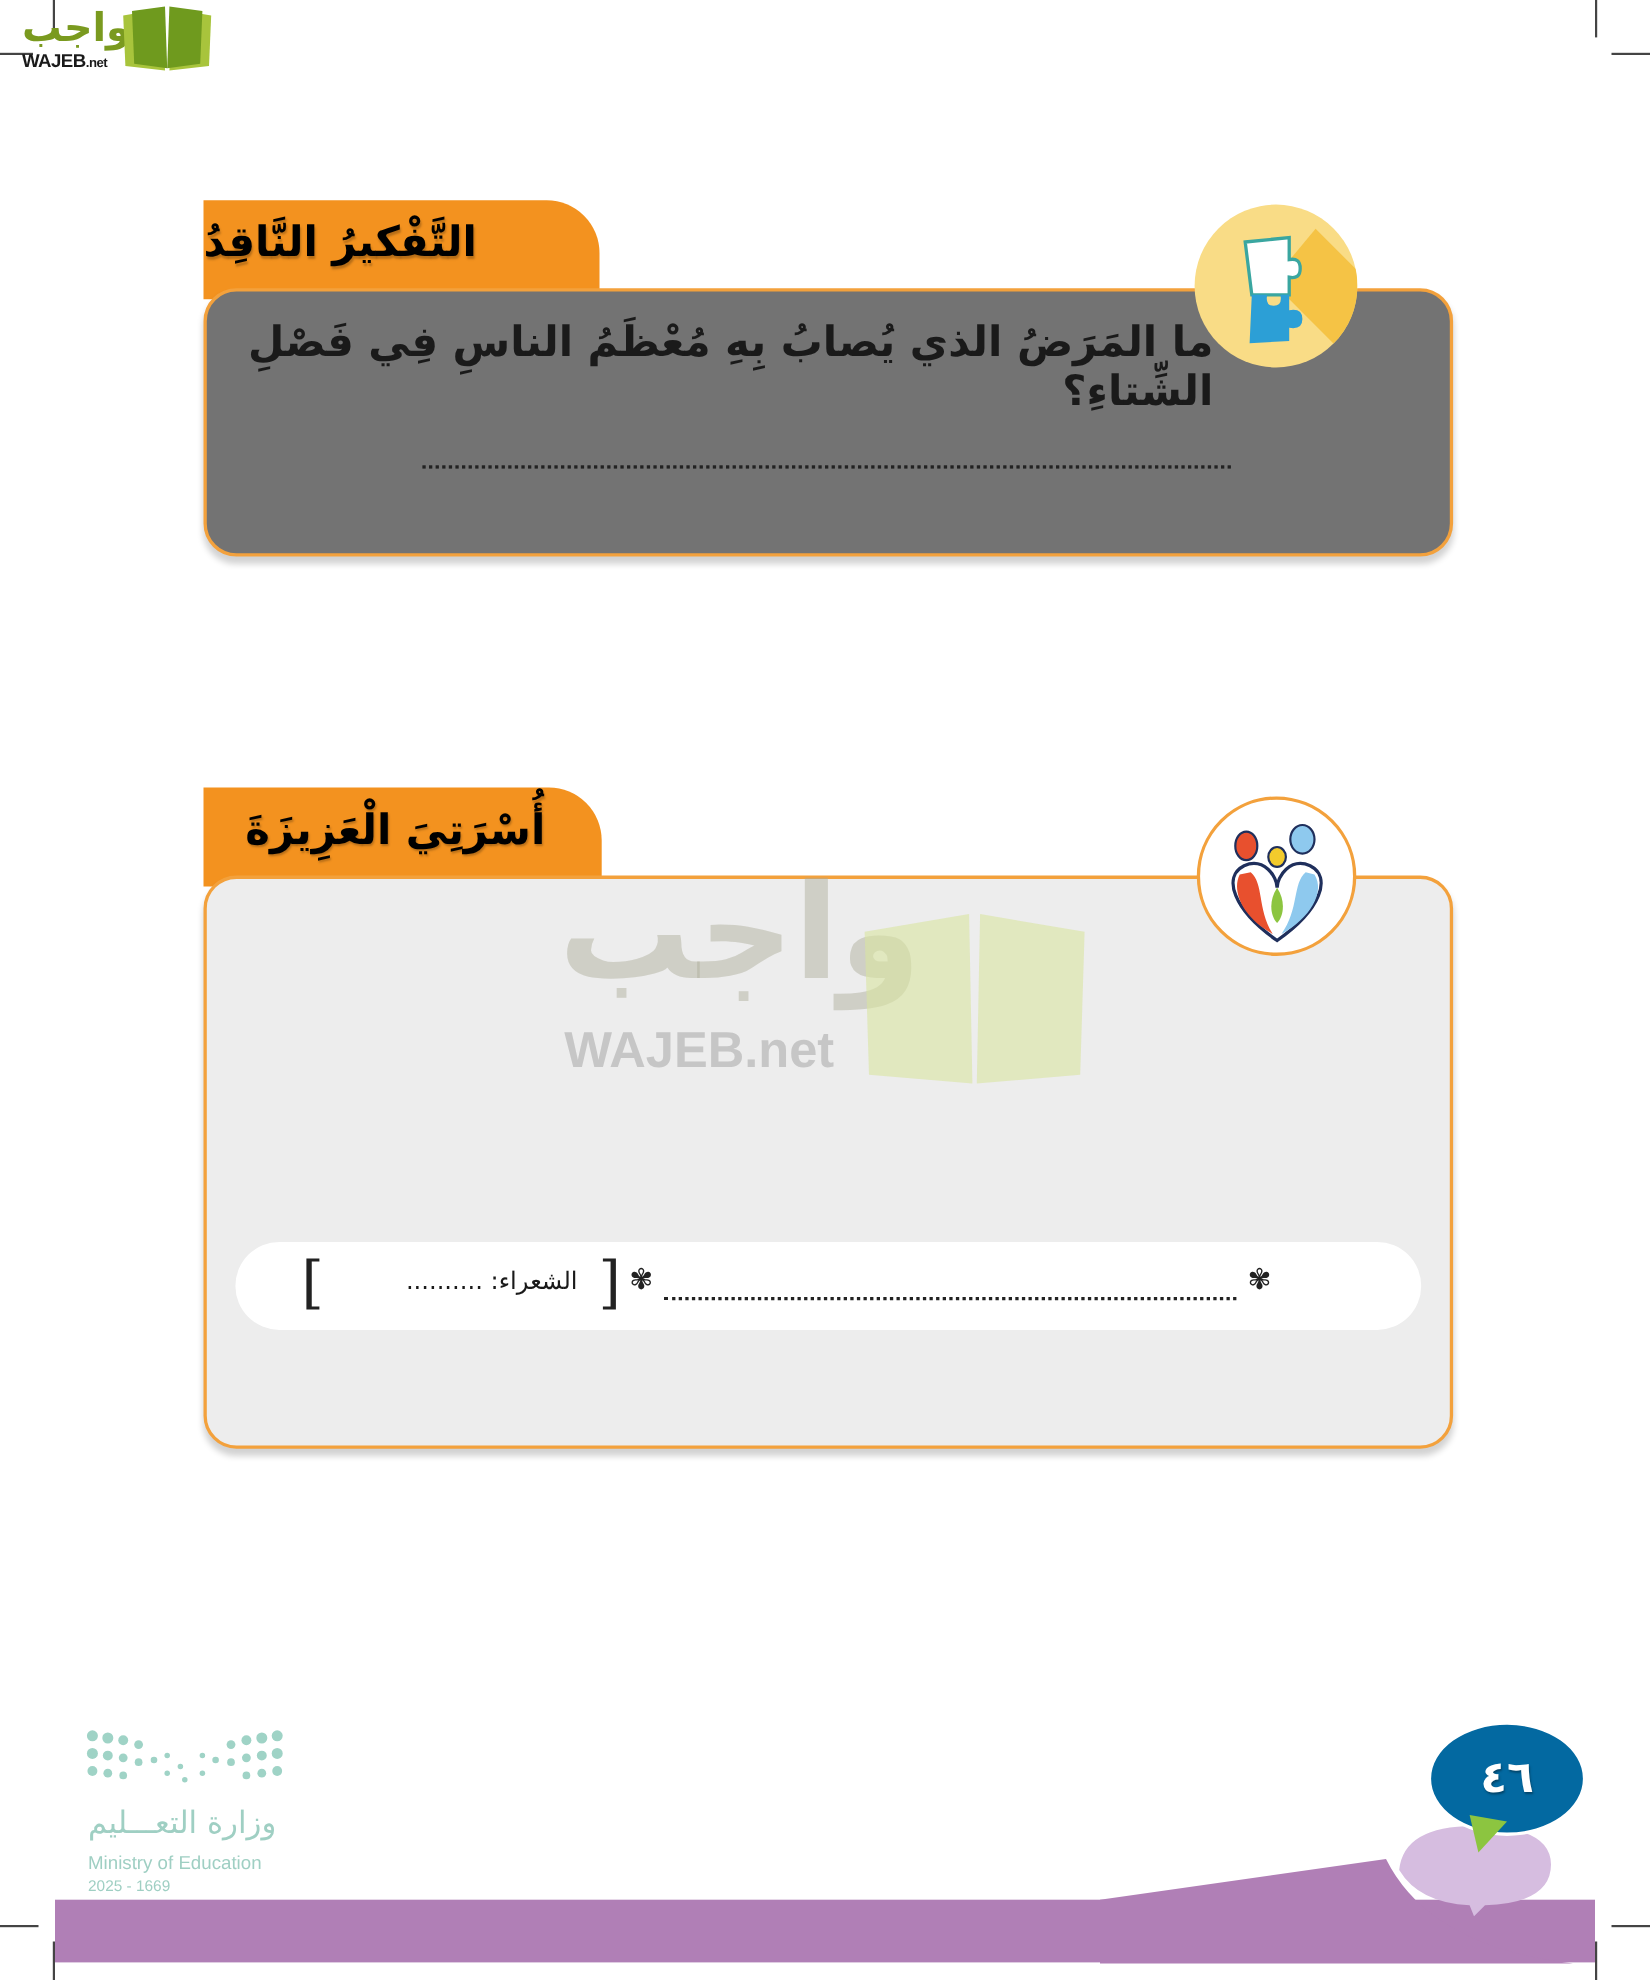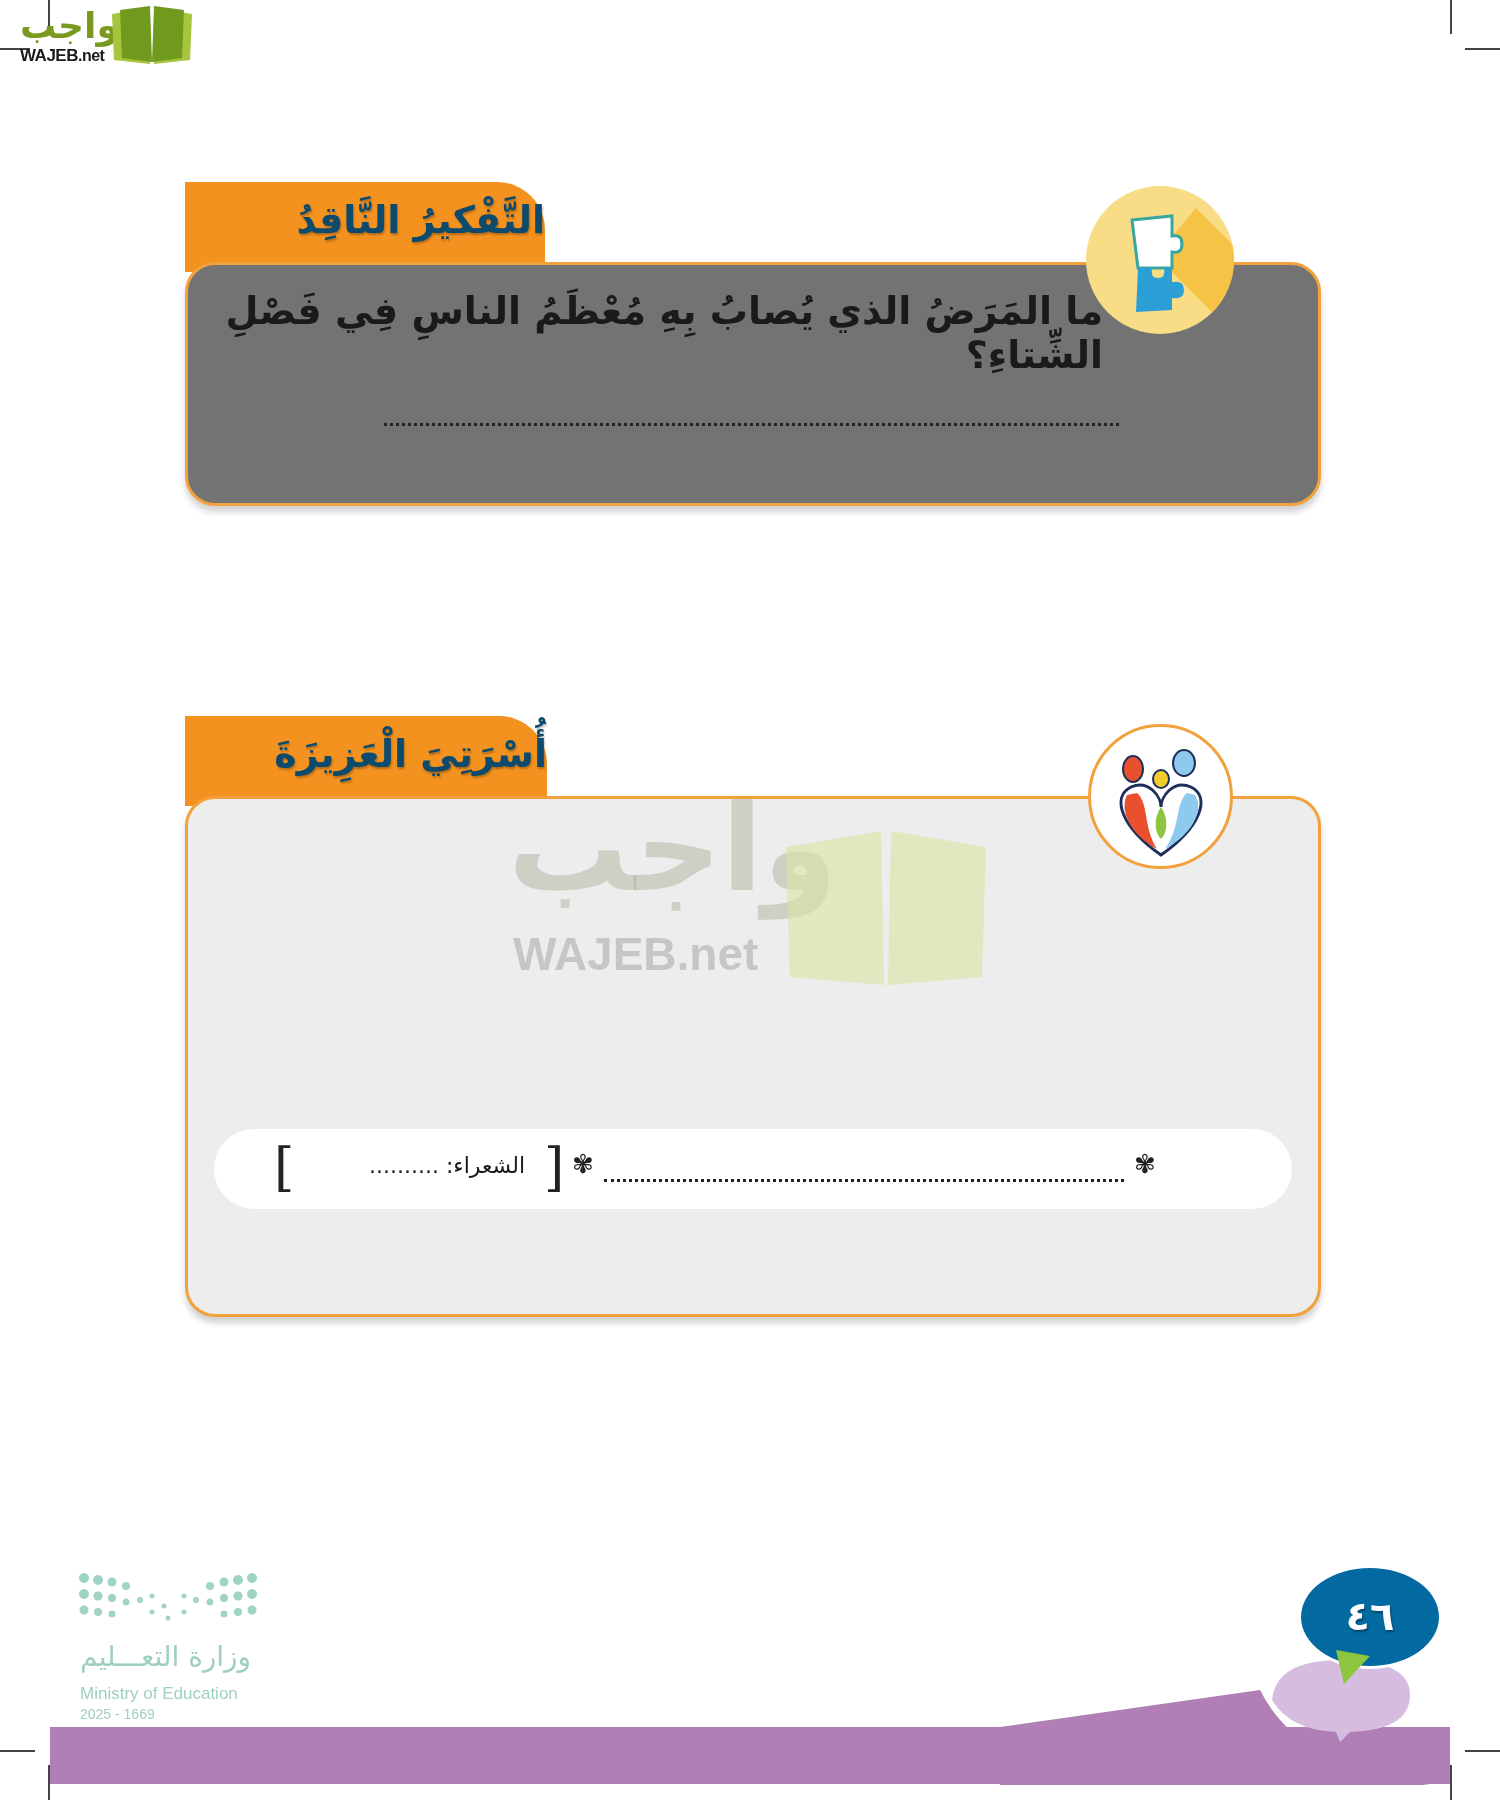--- a/index.html
+++ b/index.html
@@ -10,27 +10,27 @@
   }
   .abs { position:absolute; }
 
   
   .crop { position:absolute; background:#444; }
 
   
   .wajeb-logo { left:8px; top:4px; width:190px; height:64px; }
   .wajeb-ar { position:absolute; left:12px; top:0px; font-size:36px; font-weight:bold; color:#7a9a1f; direction:rtl; line-height:44px; }
   .wajeb-en { position:absolute; left:12px; top:42px; font-size:17px; font-weight:bold; color:#1a1a1a; font-family:"Liberation Sans", sans-serif; letter-spacing:-0.5px; }
-  .wajeb-en small { font-size:16px; }
+  .wajeb-en small { font-size:12px; }
 
   
   .tab {
-    position:absolute; background:#f3921f; color:#0c4a6e;
+    position:absolute; background:#f3921f; color:#000000;
     border-radius:0 48px 0 0;
-    font-weight:bold; font-size:38px; direction:rtl; text-align:right;
+    font-weight:bold; font-size:38px; direction:rtl; text-align:left;
     text-shadow:1px 2px 2px rgba(0,0,0,0.25);
   }
   .card {
     position:absolute; border:3px solid #f3a13c; border-radius:30px;
     box-shadow:0 6px 6px rgba(0,0,0,0.18);
   }
   .card.white { background:#737373; }
   .card.grey { background:#ededed; }
 
   .icon-circle {

